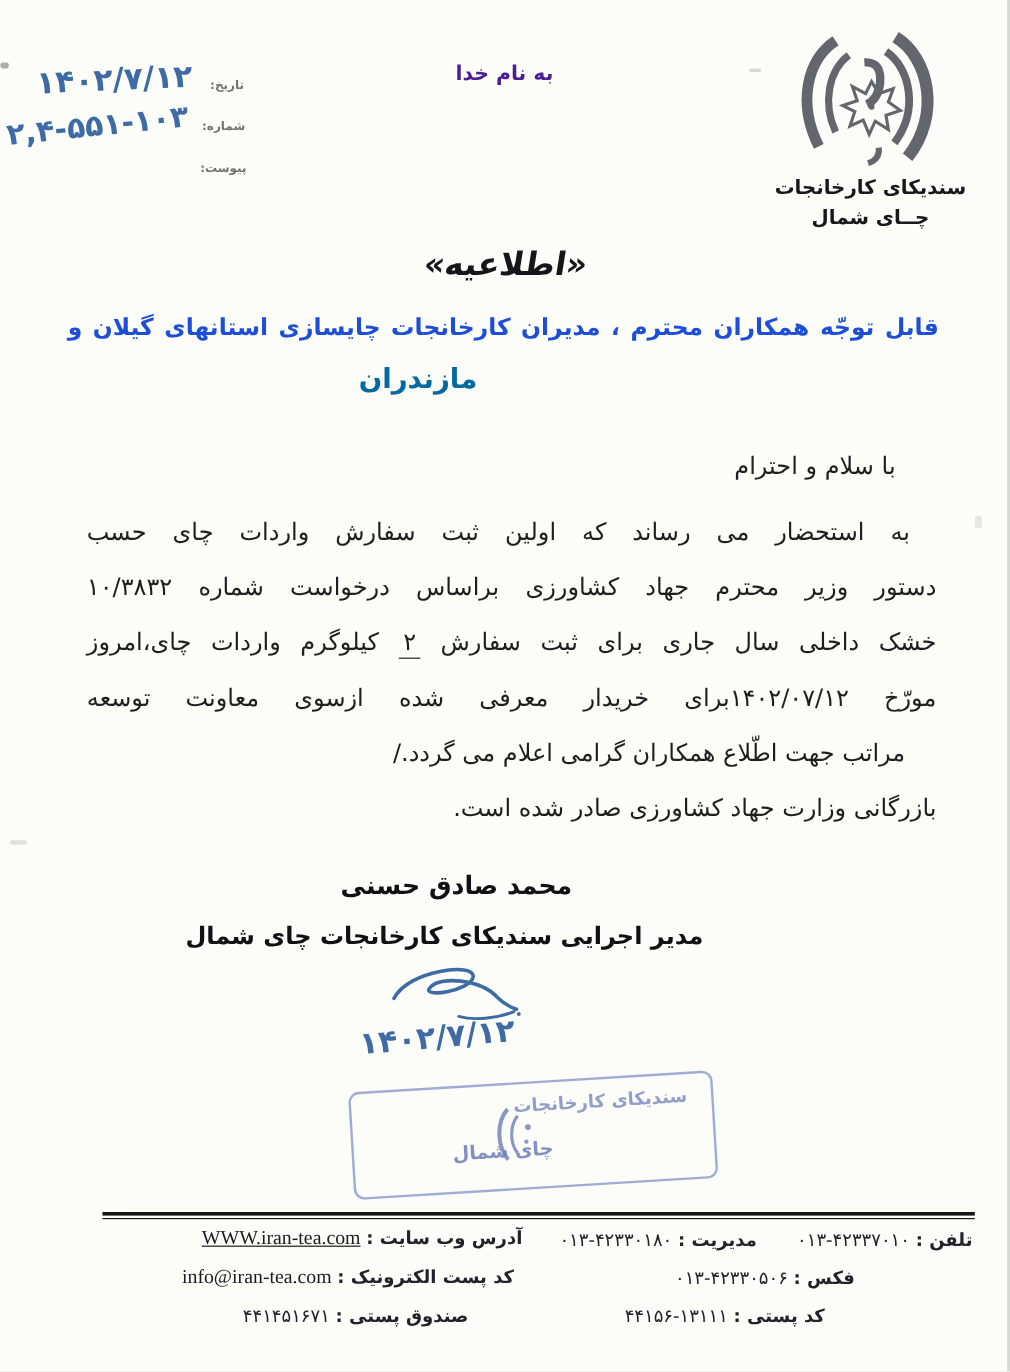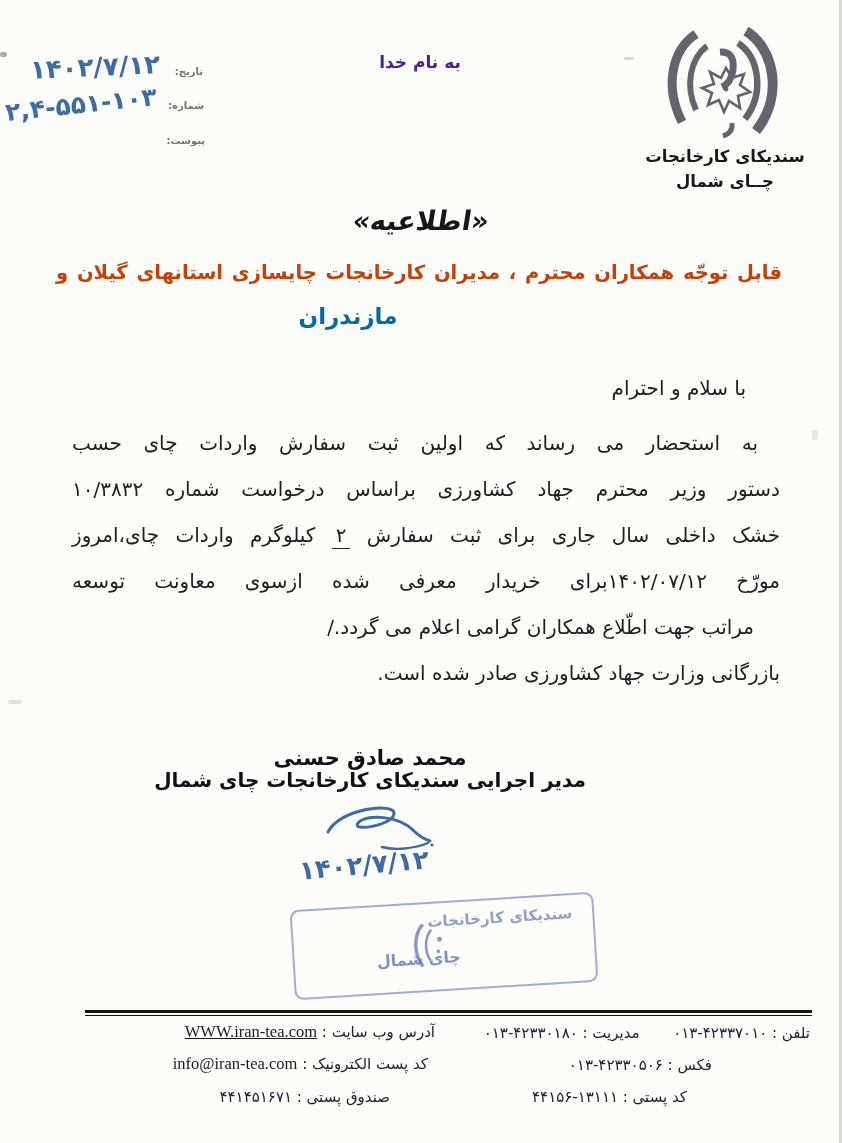--- a/index.html
+++ b/index.html
@@ -24,51 +24,51 @@
     font-size:17px; font-weight:600; color:#4c1d95;}
   
   .logo{position:absolute; left:643px; top:26px; width:162px; height:118px;}
   .org-line{position:absolute; left:612px; width:226px; text-align:center;
     font-weight:700; font-size:16.5px; color:#17181a;}
   .org-line1{top:147px;} .org-line2{top:172px;}
   
   .doc-title{position:absolute; left:0; right:0; top:205px; text-align:center;
     font-size:27px; font-weight:700; color:#15161a; transform:skewX(-9deg);}
   .heading1{position:absolute; left:48px; right:52px; top:261px; text-align:center;
-    font-size:19.5px; font-weight:700; color:#c2410c; word-spacing:2px;}
+    font-size:19.5px; font-weight:700; color:#1d4ed8; word-spacing:2px;}
   .heading2{position:absolute; left:0; width:696px; top:303px; text-align:center;
     font-size:23px; font-weight:700; color:#0369a1;}
   
   .salutation{position:absolute; right:96px; top:376px; font-size:20px;}
   .body-block{position:absolute; left:62px; right:62px; top:420px;}
   .body-line{height:46px; line-height:46px; font-size:20px; white-space:normal;}
   .just{text-align:justify; text-align-last:justify;margin-left:10px;}
   .rightal{text-align:right;}
   .indent1{padding-right:22px;} .indent2{padding-right:26px;}
   .u-num{border-bottom:1.6px solid #222; padding:0 4px 1px 4px;}
   
-  .sig-name{position:absolute; left:0; width:740px; top:726px; text-align:center;
-    font-size:21px; font-weight:700; color:#101114;margin-top:20px;}
+  .sig-name{position:absolute; left:10px; width:740px; top:726px; text-align:center;
+    font-size:21px; font-weight:700; color:#101114;}
   .sig-role{position:absolute; left:0; width:740px; top:768px; text-align:center;
     font-size:20px; font-weight:700; color:#101114;}
   .sig-swirl{position:absolute; left:318px; top:800px; width:122px; height:58px;}
   .hw-date-bottom{position:absolute; left:276px; top:850px; width:176px; text-align:center;
     font-size:26px; transform:rotate(-5deg);}
   
   .stamp{position:absolute; left:292px; top:901px; width:300px; height:86px;
     border:2.5px solid rgba(128,143,198,.8); border-radius:9px;
     transform:rotate(-3.5deg); color:#6274b2; opacity:.92;}
   .stamp-line1{position:absolute; right:20px; top:9px; font-size:15px; font-weight:700; opacity:.75;}
   .stamp-line2{position:absolute; left:82px; top:45px; font-size:16px; font-weight:700; opacity:.85;}
   .stamp-logo{position:absolute; left:116px; top:12px; width:40px; height:58px; opacity:.8;}
   
   .footer-rule{position:absolute; left:85px; top:1010px; width:727px; height:6px;
     border-top:3px solid #161616; border-bottom:1.5px solid #161616; box-sizing:border-box;}
   .frow{position:absolute; font-size:15px; color:#20242a; white-space:nowrap;}
-  .frow .lab{font-weight:400;}
+  .frow .lab{font-weight:700;}
   .gap{display:inline-block; width:24px;}
   .latin{font-family:"Liberation Serif", serif; font-size:16.5px; color:#191c20;}
   .url{text-decoration:underline;}
   .fr1{top:1024px; right:32px;}
   .fr2{top:1056px; right:130px;}
   .fr3{top:1088px; right:155px;}
   .fl1{top:1022px; right:407px;}
   .fl2{top:1054px; right:414px;}
   .fl3{top:1088px; right:452px;}
 </style>

